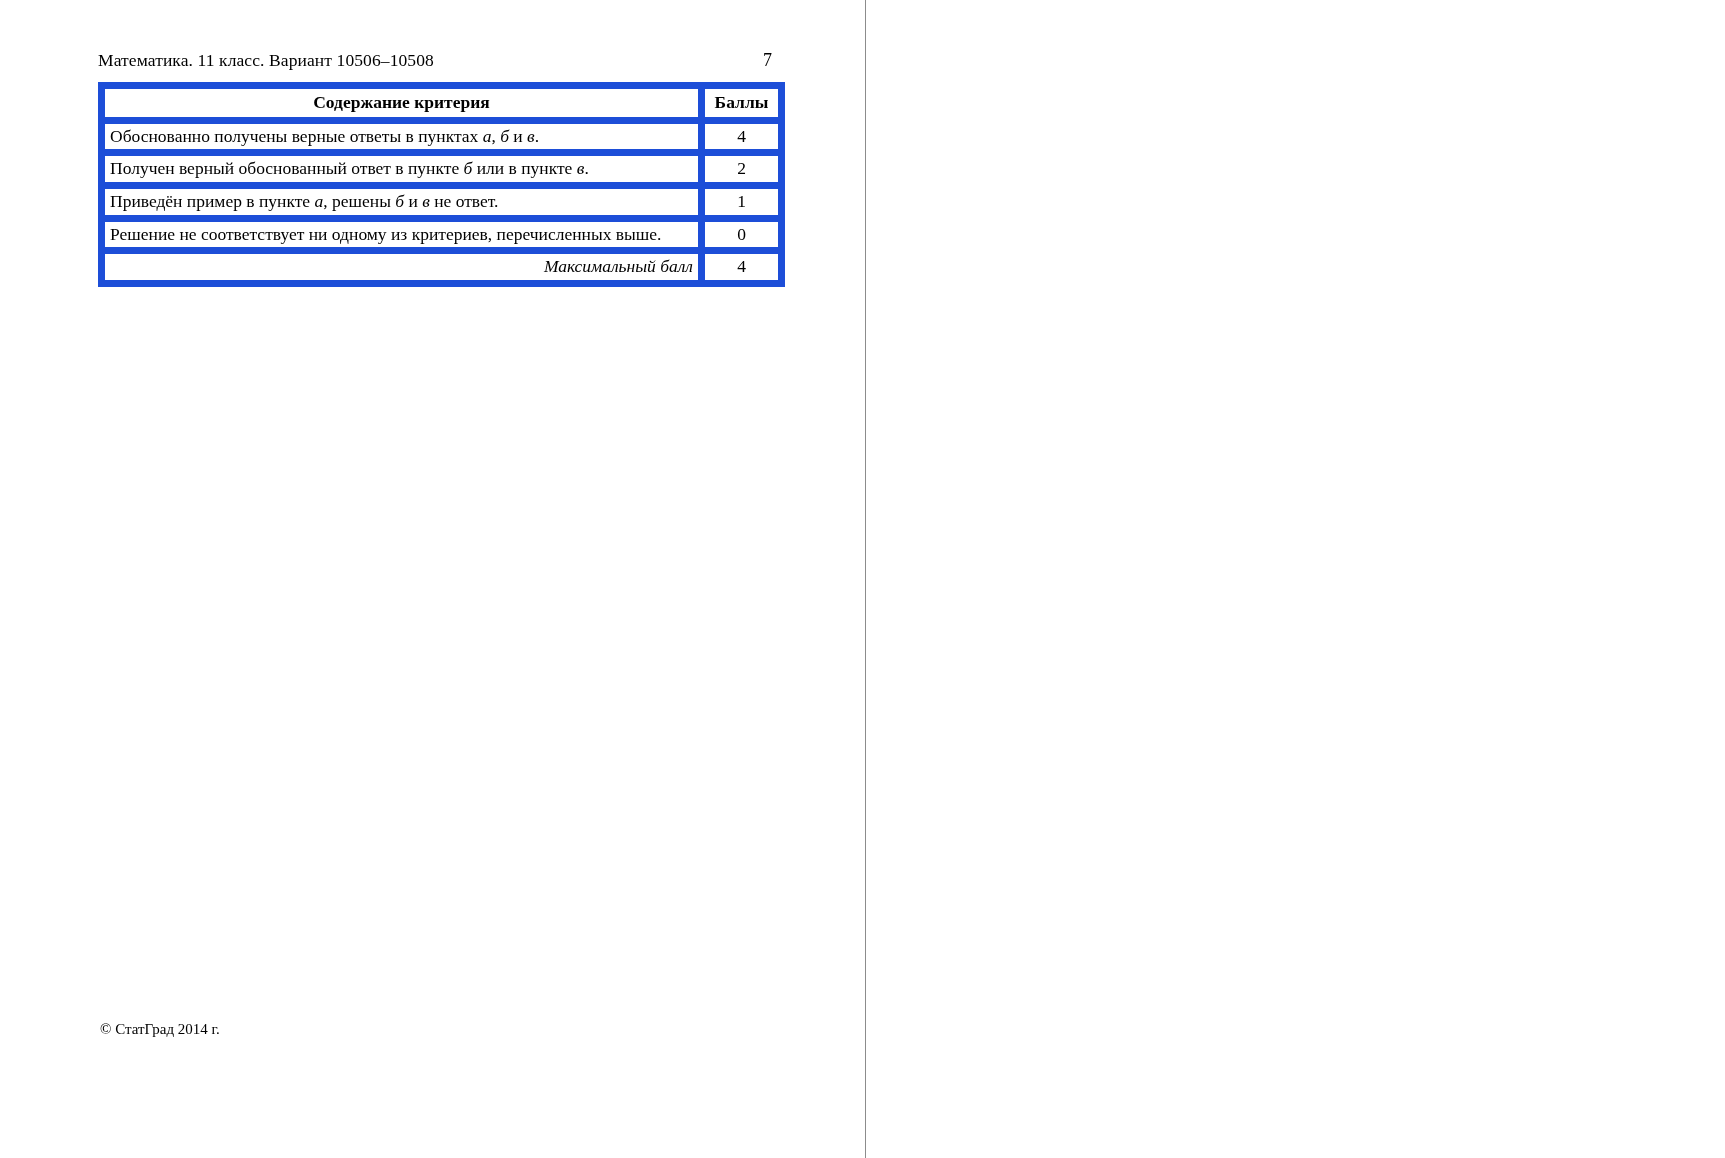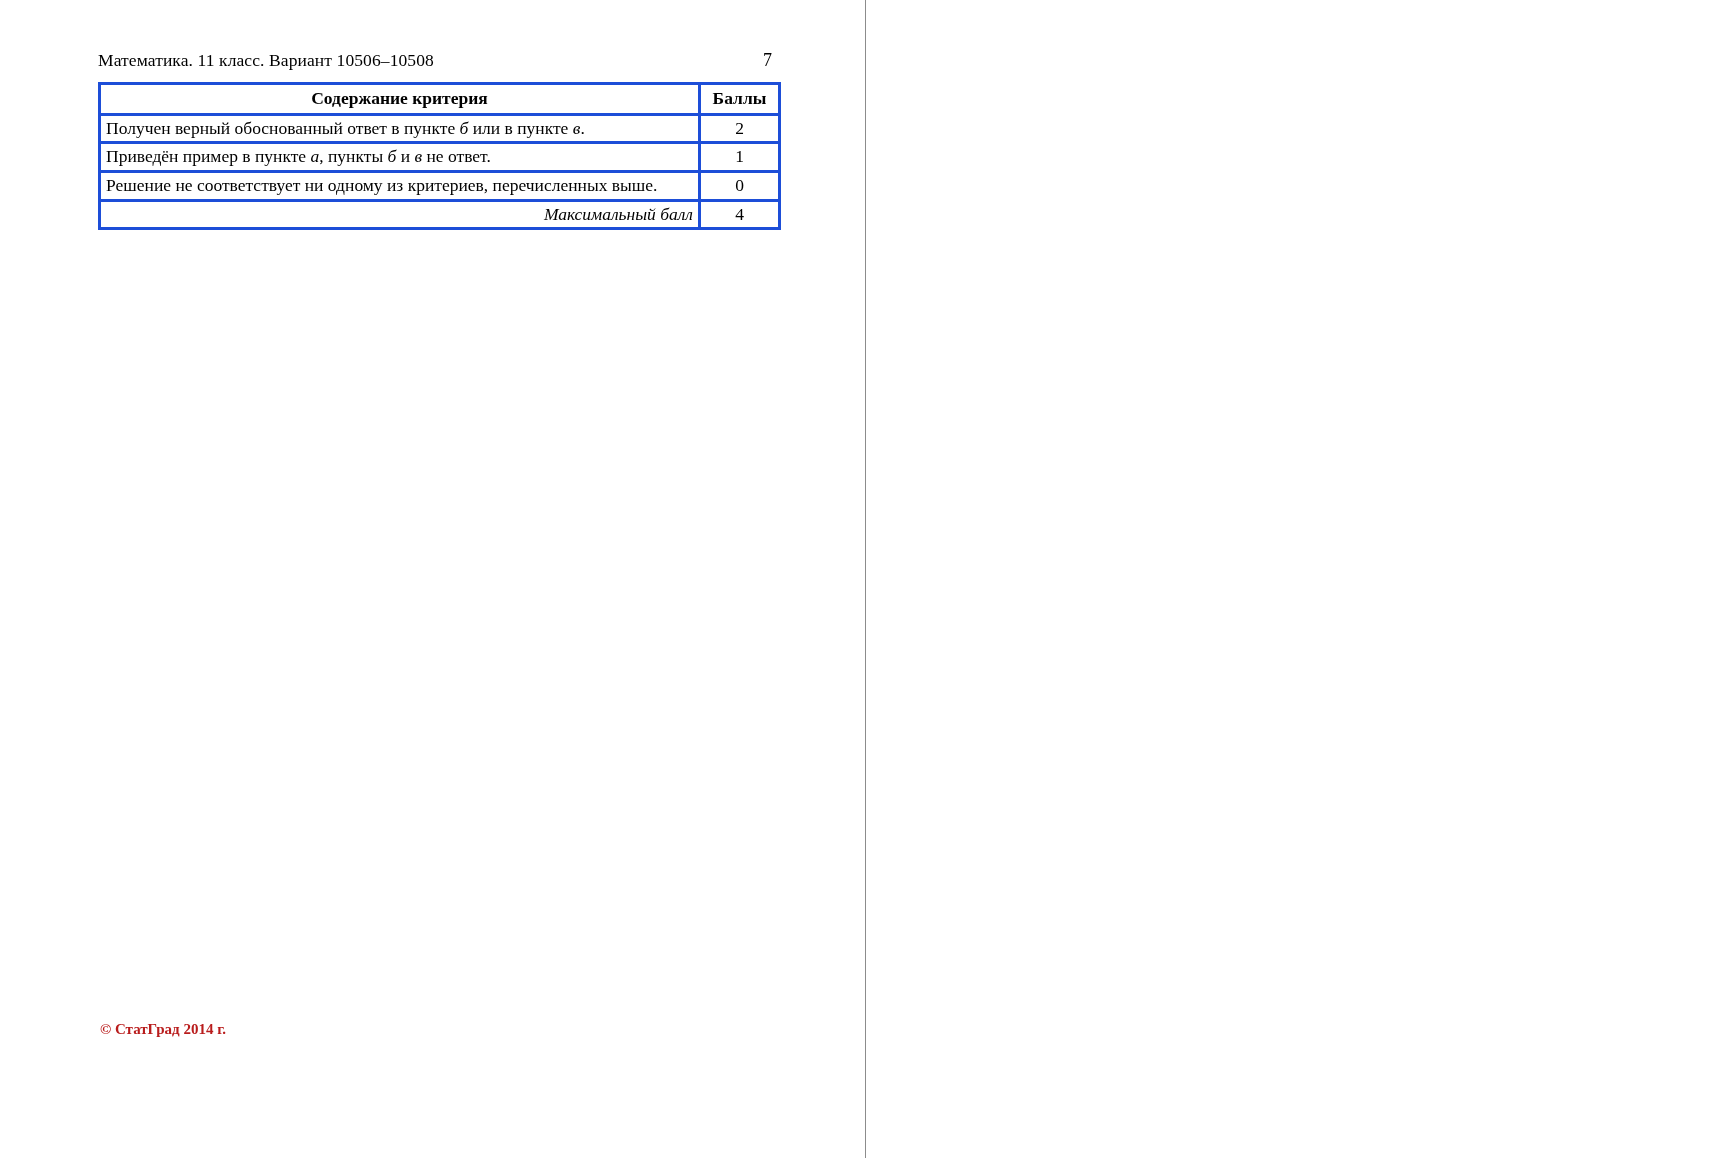--- a/index.html
+++ b/index.html
@@ -52,21 +52,21 @@
   .crit-table {
     position: absolute;
     left: 98px;
     top: 62px;
     width: 680px;
     border-collapse: collapse;
     table-layout: fixed;
     font-size: 17.5px;
   }
   .crit-table td, .crit-table th {
-    border: 3px solid #1d4ed8;
+    border: 7px solid #1d4ed8;
     padding: 2px 5px 3px 5px;
     vertical-align: top;
     line-height: 1.18;
   }
   .crit-table thead th {
     text-align: center;
     font-weight: bold;
     padding-top: 3px;
     padding-bottom: 4px;
   }
@@ -91,22 +91,21 @@
   .max-row td {
     border-top: 1px solid #ef4444;
   }
   .italic { font-style: italic; }
 
   .footer {
     position: absolute;
     left: 100px;
     top: 1001px;
     font-size: 15px;
-    color: #b91c1c;
-    font-weight: bold;
+    color: #000000;
   }
 </style>
 </head>
 <body>
 
 <div class="page">
 
   <div class="header">
     <span class="header-title">Математика. 11 класс. Вариант 10506–10508</span>
     <span class="header-page">7</span>
@@ -118,25 +117,29 @@
       <col class="col-score">
     </colgroup>
     <thead>
       <tr>
         <th>Содержание критерия</th>
         <th>Баллы</th>
       </tr>
     </thead>
     <tbody>
       <tr>
+        <td class="crit-cell"><span>Обоснованно получены верные ответы в пунктах </span><span class="italic">а</span><span>, </span><span class="italic">б</span><span> и </span><span class="italic">в</span><span>.</span></td>
+        <td class="score-cell">4</td>
+      </tr>
+      <tr>
         <td class="crit-cell"><span>Получен верный обоснованный ответ в пункте </span><span class="italic">б</span><span> или в пункте </span><span class="italic">в</span><span></span><span class="italic"></span><span>.</span></td>
         <td class="score-cell">2</td>
       </tr>
       <tr>
-        <td class="crit-cell"><span>Приведён пример в пункте </span><span class="italic">а</span><span>, пункты </span><span class="italic">б</span><span> и </span><span class="italic">в</span><span> не ответ.</span></td>
+        <td class="crit-cell"><span>Приведён пример в пункте </span><span class="italic">а</span><span>, решены </span><span class="italic">б</span><span> и </span><span class="italic">в</span><span> не ответ.</span></td>
         <td class="score-cell">1</td>
       </tr>
       <tr>
         <td class="crit-cell justify"><span>Решение не соответствует ни одному из критериев, перечисленных выше.</span></td>
         <td class="score-cell">0</td>
       </tr>
       <tr class="max-row">
         <td class="crit-cell">Максимальный балл</td>
         <td class="score-cell">4</td>
       </tr>

